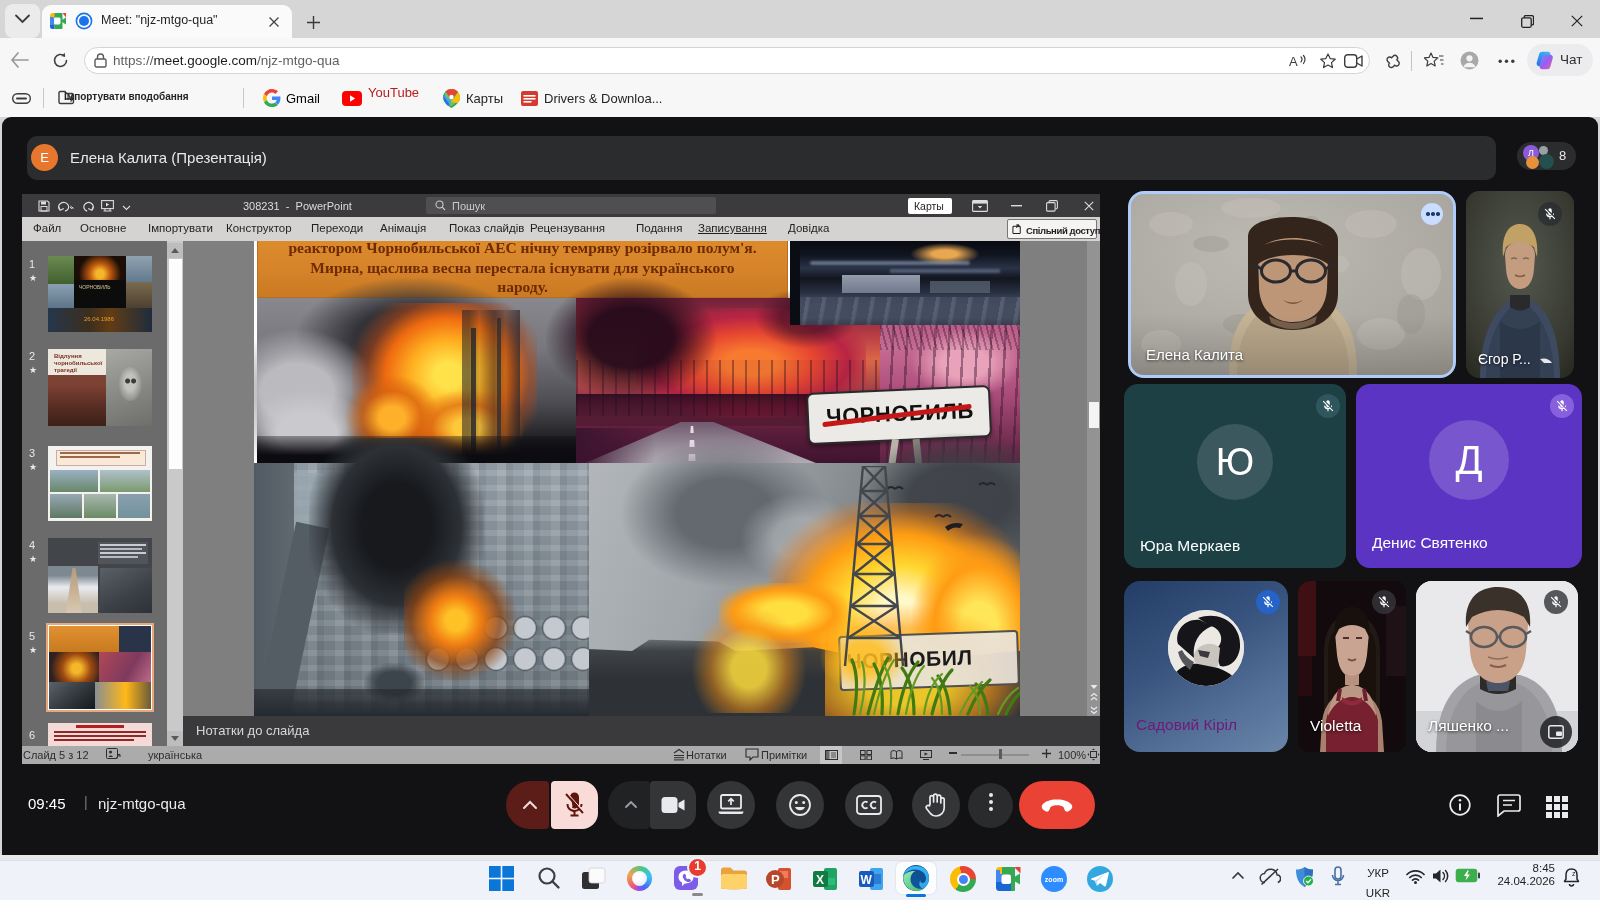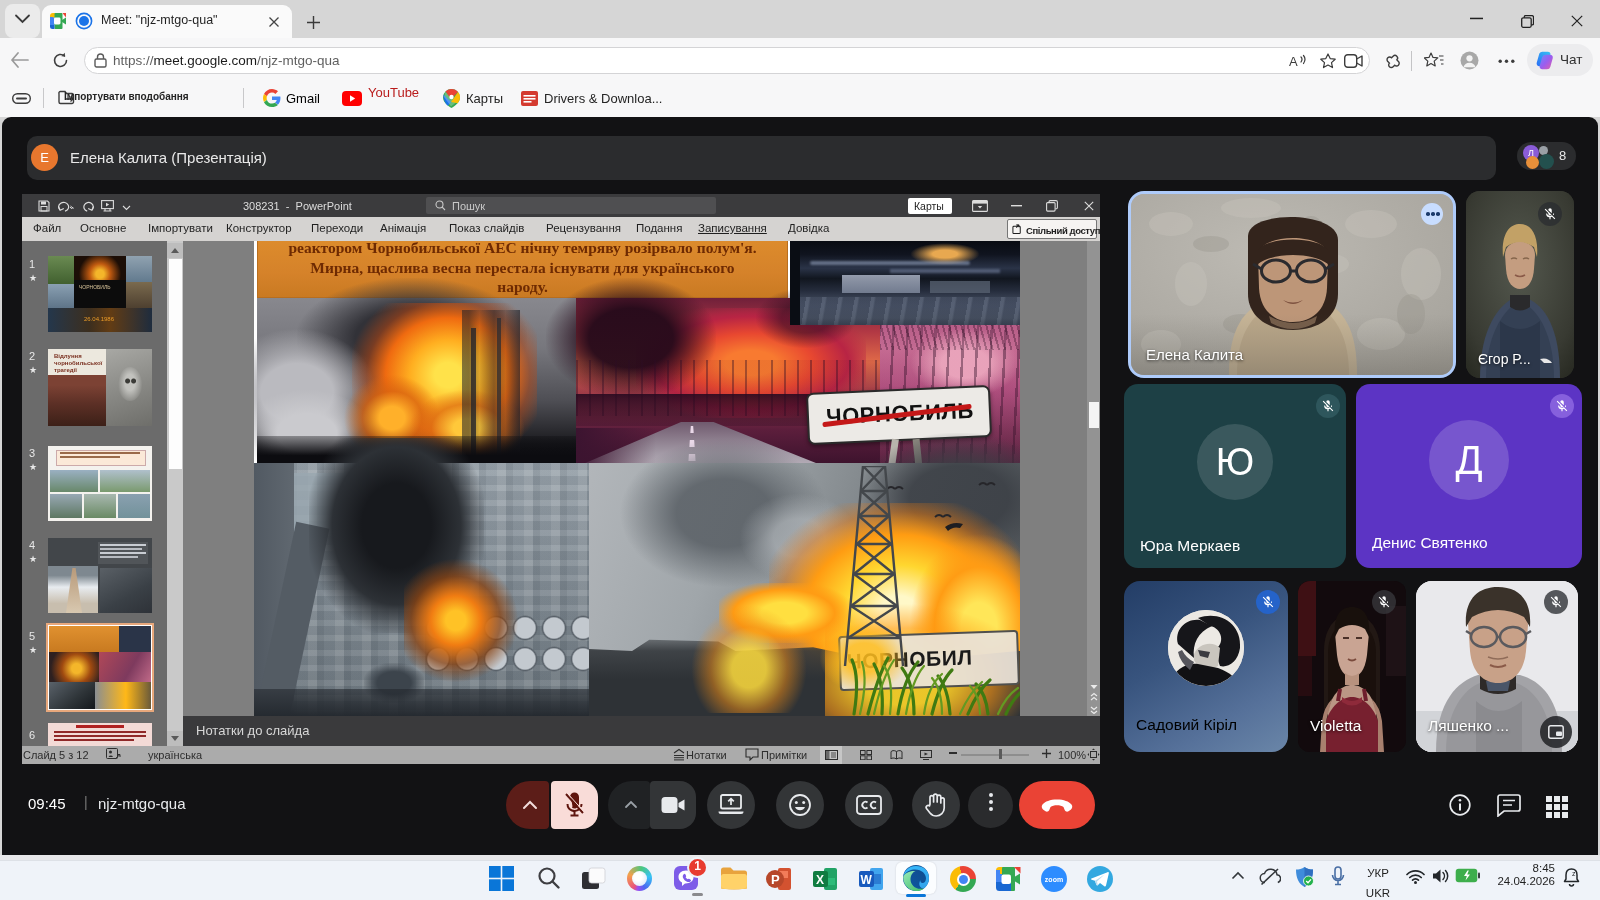--- a/index.html
+++ b/index.html
@@ -209,21 +209,21 @@
   </svg>
 
 <div class="a" style="left:22px;top:217px;width:1078px;height:24px;background:#d5d3d1;"></div>
 <div class="a" style="left:33px;top:222px;font-size:11.5px;color:#1f1f1f;">Файл</div>
 <div class="a" style="left:80px;top:222px;font-size:11.5px;color:#1f1f1f;">Основне</div>
 <div class="a" style="left:148px;top:222px;font-size:11.5px;color:#1f1f1f;">Імпортувати</div>
 <div class="a" style="left:226px;top:222px;font-size:11.5px;color:#1f1f1f;">Конструктор</div>
 <div class="a" style="left:311px;top:222px;font-size:11.5px;color:#1f1f1f;">Переходи</div>
 <div class="a" style="left:380px;top:222px;font-size:11.5px;color:#1f1f1f;">Анімація</div>
 <div class="a" style="left:449px;top:222px;font-size:11.5px;color:#1f1f1f;">Показ слайдів</div>
-<div class="a" style="left:546px;top:222px;font-size:11.5px;color:#1f1f1f;">Рецензування</div>
+<div class="a" style="left:530px;top:222px;font-size:11.5px;color:#1f1f1f;">Рецензування</div>
 <div class="a" style="left:636px;top:222px;font-size:11.5px;color:#1f1f1f;">Подання</div>
 <div class="a" style="left:698px;top:222px;font-size:11.5px;color:#1f1f1f;text-decoration:underline;">Записування</div>
 <div class="a" style="left:788px;top:222px;font-size:11.5px;color:#1f1f1f;">Довідка</div>
 <div class="a" style="left:1007px;top:219px;width:90px;height:20px;background:#f6f4f2;border:1px solid #767676;border-radius:2px;box-sizing:border-box;"></div>
 <svg class="a" style="left:1012px;top:223px" width="11" height="12" viewBox="0 0 12 12">
     <rect x="1" y="3" width="8" height="8" rx="1" fill="none" stroke="#1f1f1f" stroke-width="1.1"></rect>
     <path d="M6 5 L6 0.8 M6 0.8 L4 2.8 M6 0.8 L8 2.8" fill="none" stroke="#1f1f1f" stroke-width="1.1" transform="rotate(40 6 3)"></path>
   </svg>
 <div class="a" style="left:1026px;top:225px;font-size:9.5px;font-weight:bold;letter-spacing:-0.4px;color:#1f1f1f;">Спільний доступ</div>
 
@@ -598,21 +598,21 @@
       <path d="M26 44 C30 34 44 30 52 38 L50 56 C40 62 30 58 26 50 Z" fill="#c9c5be"></path>
       <path d="M0 76 C6 58 20 52 30 54 L50 58 C62 62 70 70 72 76 Z" fill="#111114"></path>
       <path d="M30 40 L42 42 L40 48 L32 46 Z" fill="#3a3a40"></path>
       <path d="M14 40 Q18 48 26 52 L22 60 Q12 52 10 42 Z" fill="#55555c"></path>
     </svg>
 </div>
 <div class="a" style="left:1256px;top:590px;width:24px;height:24px;border-radius:50%;background:#2563c9;"></div>
 <svg class="a" style="left:1261px;top:595px" width="14" height="14" viewBox="0 0 24 24">
     <path fill="#fff" d="M15 10.6V5a3 3 0 0 0-6 0v.2l6 5.4zM19 11h-1.7c0 .6-.1 1.2-.3 1.8l1.3 1.2c.4-.9.7-1.9.7-3zM4.3 3 3 4.3l6 6V11a3 3 0 0 0 5 2.2l.9.9A5 5 0 0 1 7 11H5.3a6.7 6.7 0 0 0 5.7 6.6V21h2v-3.4c.8-.1 1.6-.4 2.3-.8l4.4 4.4 1.3-1.3L4.3 3z"></path>
   </svg>
-<div class="a" style="left:1136px;top:716px;font-size:15.5px;color:#000000;">Садовий Кіріл</div>
+<div class="a" style="left:1136px;top:716px;font-size:15.5px;color:#701a75;">Садовий Кіріл</div>
 
 <div class="a" style="left:1298px;top:581px;width:108px;height:171px;border-radius:12px;overflow:hidden;background:#140a0d;">
  <svg width="108" height="171" viewBox="0 0 108 171">
   <rect width="108" height="171" fill="#120a0d"></rect>
   <rect x="0" y="0" width="18" height="75" fill="#3e1014"></rect>
   <rect x="0" y="75" width="14" height="40" fill="#260c10"></rect>
   <rect x="88" y="25" width="20" height="70" fill="#1e1216"></rect>
   <path d="M26 171 L26 70 C26 20 82 20 82 70 L82 171 Z" fill="#221814"></path>
   <path d="M30 171 L30 72 C30 30 78 30 78 72 L78 171 Z" fill="#1a100c"></path>
   <path d="M37 52 C37 30 71 30 71 52 L69 74 C67 90 61 96 54 96 C47 96 41 90 39 74 Z" fill="#c9a493"></path>

